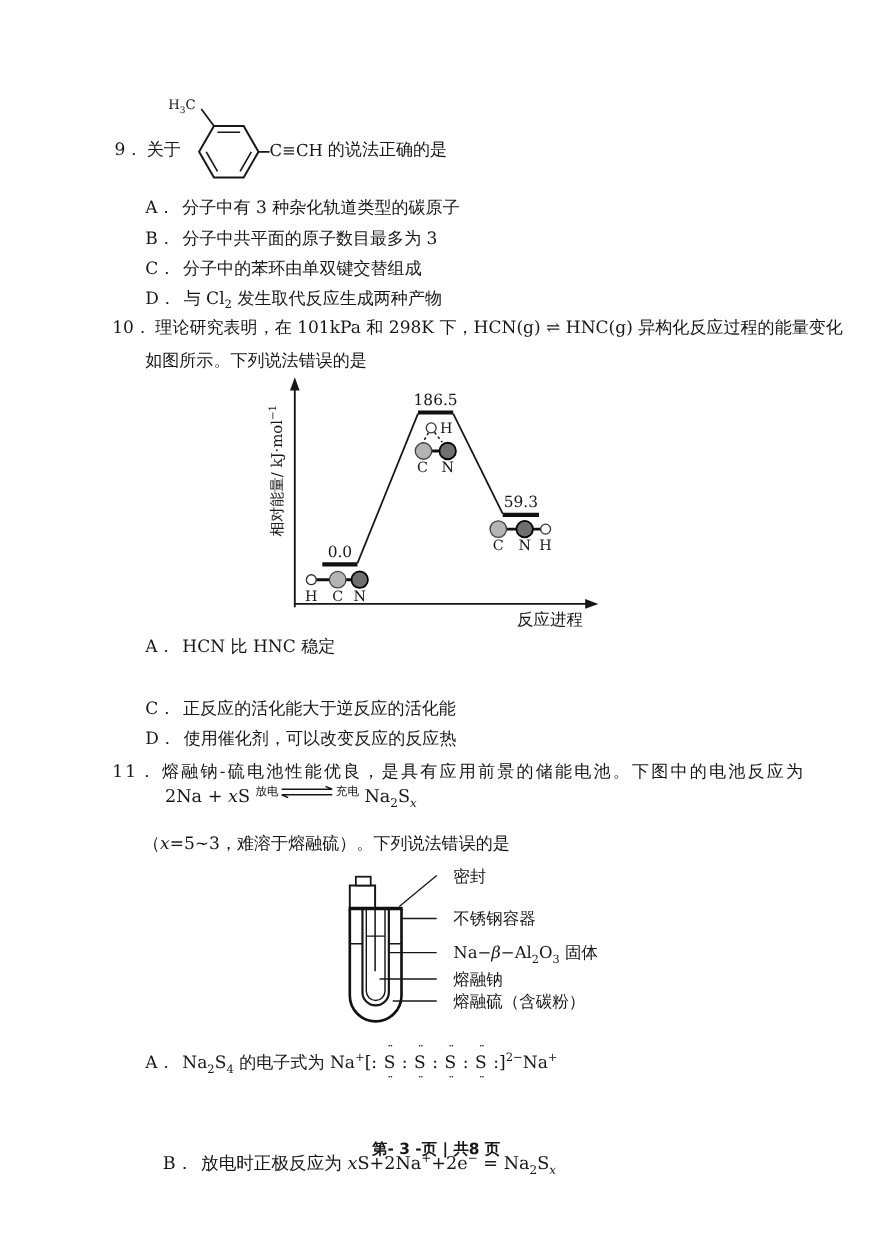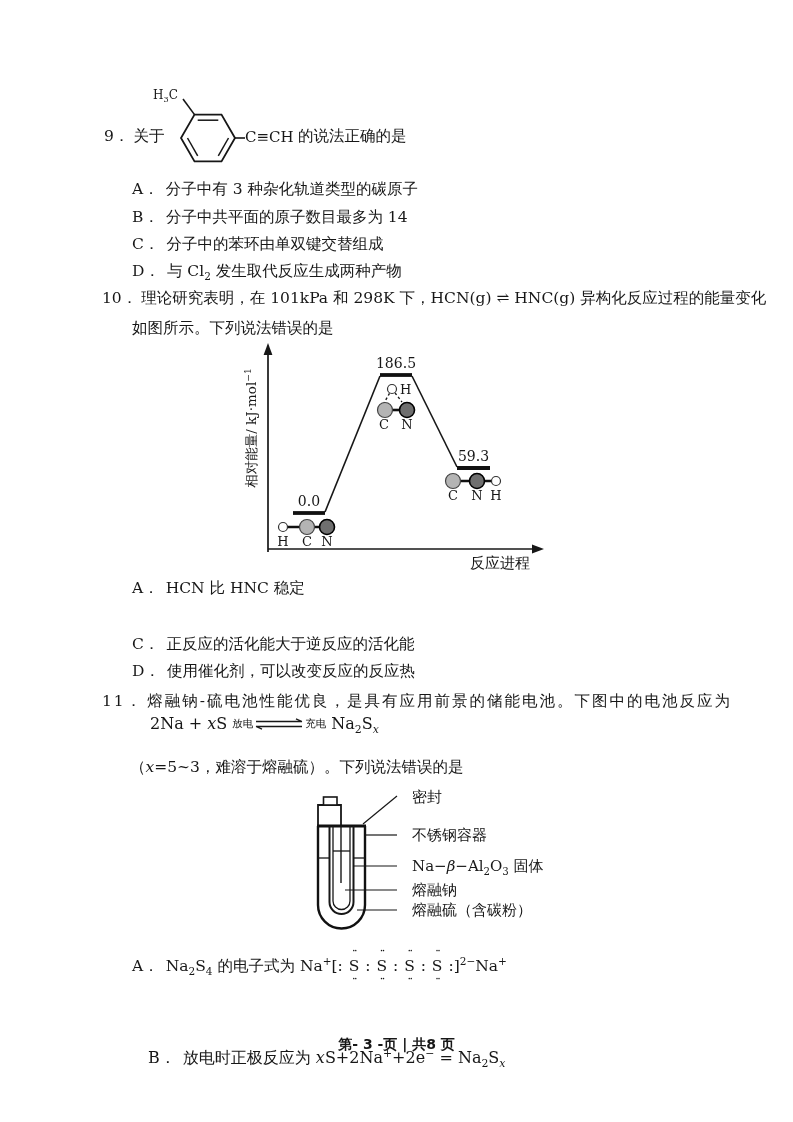--- a/index.html
+++ b/index.html
@@ -11,21 +11,21 @@
   .olabel{display:inline-block;margin-right:7px;}
   sub,sup{font-size:0.68em;line-height:0;}
   .num{display:inline-block;margin-right:4px;}
   
   .sd{position:relative;display:inline-block;padding:0 1px;}
   .sd .dt,.sd .db{position:absolute;left:50%;transform:translateX(-50%);
       font-size:0.72em;letter-spacing:-0.14em;line-height:1;font-style:normal;}
   .sd .dt{top:-0.62em;}
   .sd .db{bottom:-0.5em;}
   
-  .eqwrap{position:absolute;display:flex;align-items:center;font-size:16px;}
+  .eqwrap{position:absolute;display:flex;align-items:flex-start;font-size:16px;}
   .eqarrows{display:inline-flex;flex-direction:row;align-items:center;margin:0 5px;}
   .eqarrows .cap{font-size:10.5px;line-height:1.15;}
   .ylabel{transform:rotate(-90deg);text-align:center;font-size:13.5px;}
   .batlabel{position:absolute;left:112px;font-size:15px;white-space:nowrap;}
   .footer{position:absolute;left:0;top:1036px;width:100%;text-align:center;
           font-family:"DejaVu Sans","Liberation Sans",sans-serif;font-weight:600;font-size:14px;}
   svg{position:absolute;left:0;top:0;}
   svg text{font-family:"DejaVu Serif","Liberation Serif",serif;fill:#171717;}
 </style>
 </head>
@@ -49,21 +49,21 @@
     <div class="abs" style="left:5px;top:2px;font-size:12px;">H<sub>3</sub>C</div>
     <div class="abs" style="left:97px;top:42px;font-size:15px;">C≡CH</div>
   </div>
 
   <div class="abs" style="left:298px;top:126px;">的说法正确的是</div>
 
   <div class="opt" style="top:178px;">
     <span class="olabel">A．</span><span>分子中有 3 种杂化轨道类型的碳原子</span>
   </div>
   <div class="opt" style="top:206px;">
-    <span class="olabel">B．</span><span>分子中共平面的原子数目最多为 14</span>
+    <span class="olabel">B．</span><span>分子中共平面的原子数目最多为 3</span>
   </div>
   <div class="opt" style="top:233px;">
     <span class="olabel">C．</span><span>分子中的苯环由单双键交替组成</span>
   </div>
   <div class="opt" style="top:260px;">
     <span class="olabel">D．</span><span>与 Cl<sub>2</sub> 发生取代反应生成两种产物</span>
   </div>
 
   <div class="abs" style="left:102px;top:288px;">
     <span class="num">10．</span><span>理论研究表明，在 101kPa 和 298K 下，HCN(g) ⇌ HNC(g) 异构化反应过程的能量变化</span>

